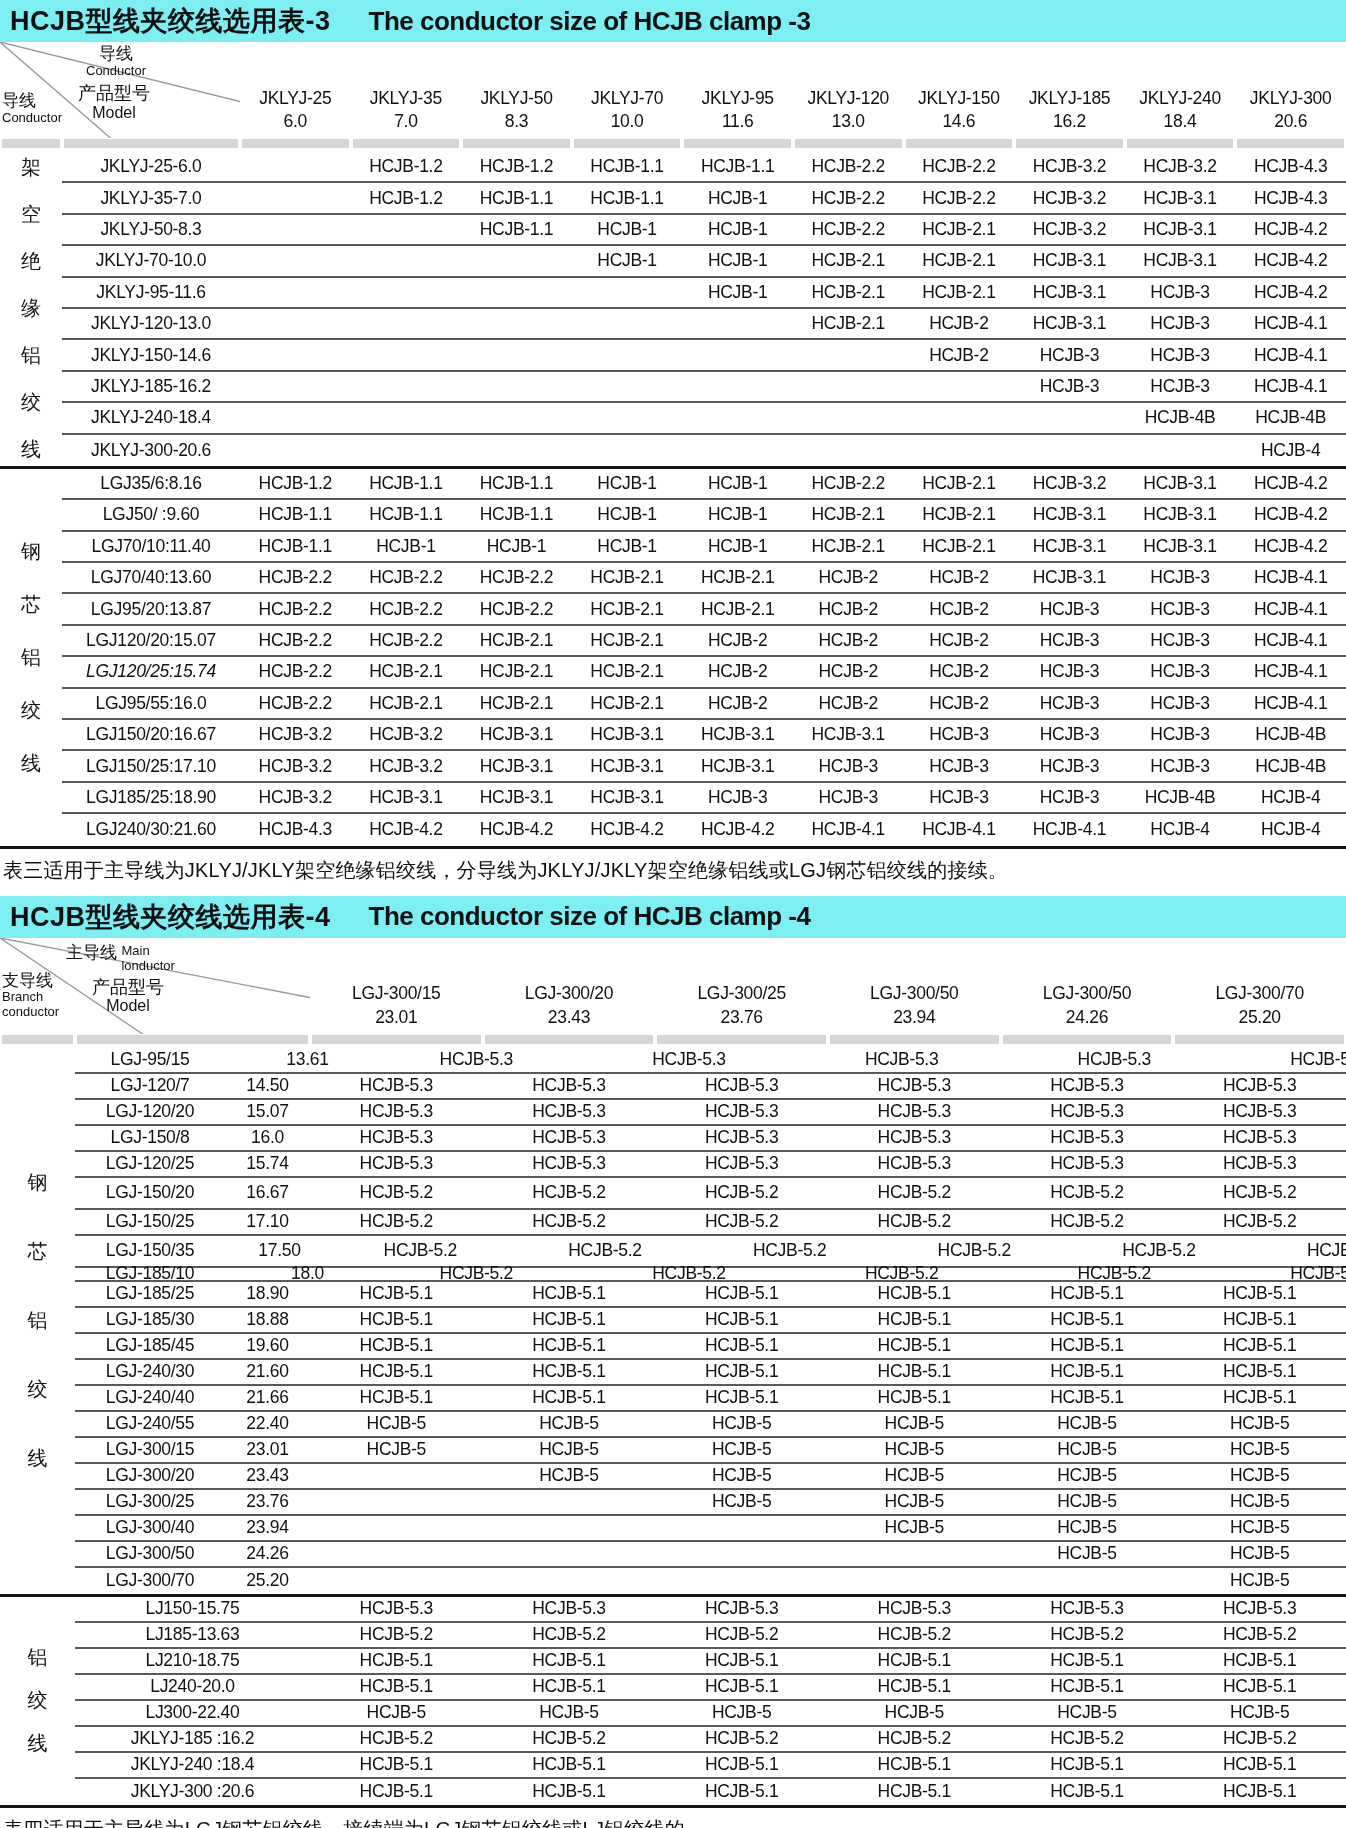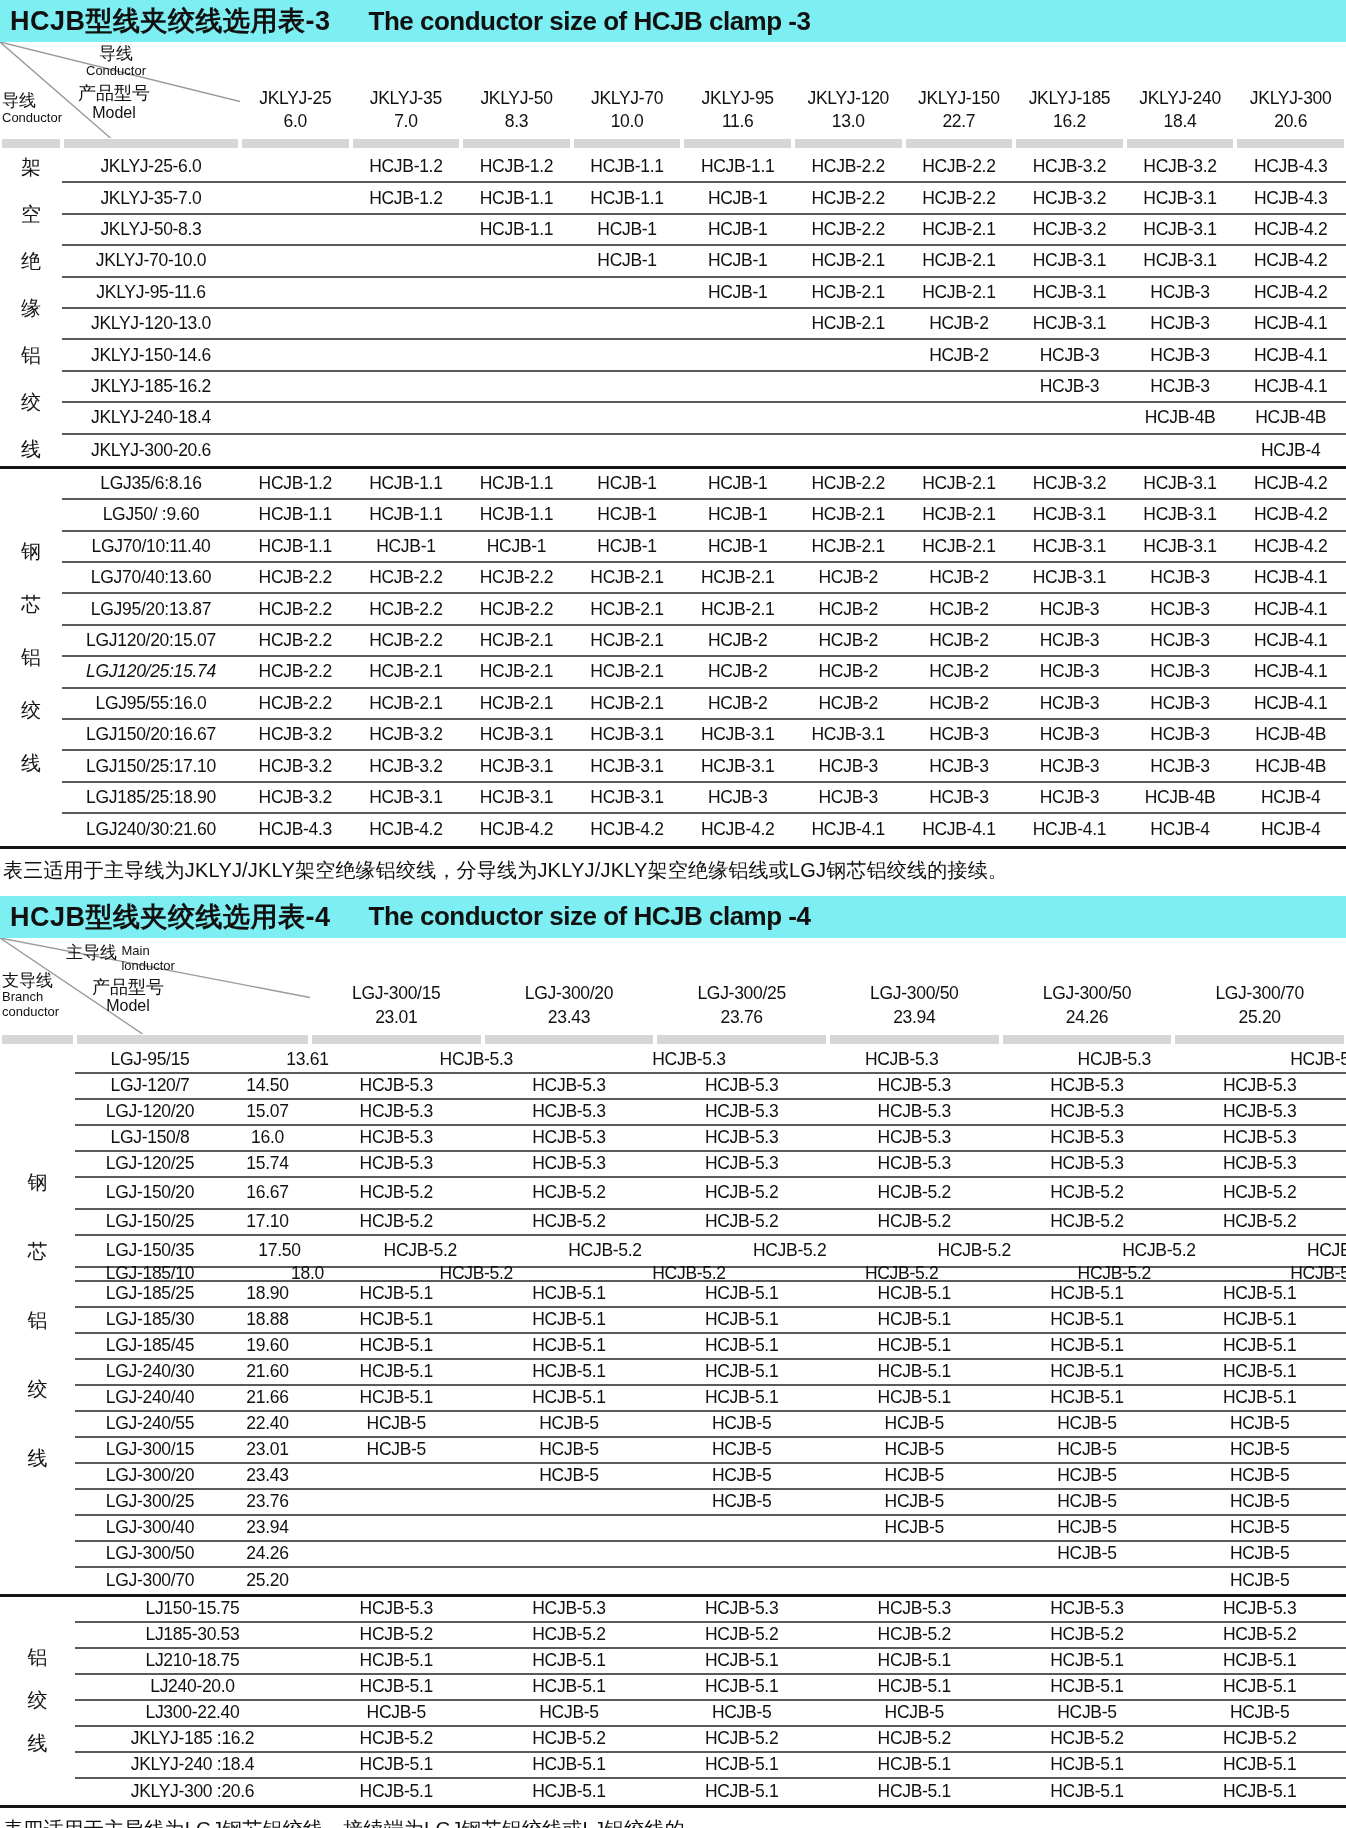--- a/index.html
+++ b/index.html
@@ -98,21 +98,21 @@
       <div class="colhead" style="width: 110.6px;">
         <div>JKLYJ-95</div>
         <div>11.6</div>
       </div>
       <div class="colhead" style="width: 110.6px;">
         <div>JKLYJ-120</div>
         <div>13.0</div>
       </div>
       <div class="colhead" style="width: 110.6px;">
         <div>JKLYJ-150</div>
-        <div>22.7</div>
+        <div>14.6</div>
       </div>
       <div class="colhead" style="width: 110.6px;">
         <div>JKLYJ-185</div>
         <div>16.2</div>
       </div>
       <div class="colhead" style="width: 110.6px;">
         <div>JKLYJ-240</div>
         <div>18.4</div>
       </div>
       <div class="colhead" style="width: 110.6px;">
@@ -737,21 +737,21 @@
         <div class="trow" style="height: 26px;">
           <div class="mcell" style="width: 235px;">LJ150-15.75</div>
           <div class="vcell" style="width: 172.667px;">HCJB-5.3</div>
           <div class="vcell" style="width: 172.667px;">HCJB-5.3</div>
           <div class="vcell" style="width: 172.667px;">HCJB-5.3</div>
           <div class="vcell" style="width: 172.667px;">HCJB-5.3</div>
           <div class="vcell" style="width: 172.667px;">HCJB-5.3</div>
           <div class="vcell" style="width: 172.667px;">HCJB-5.3</div>
         </div>
         <div class="trow" style="height: 26px;">
-          <div class="mcell" style="width: 235px;">LJ185-30.53</div>
+          <div class="mcell" style="width: 235px;">LJ185-13.63</div>
           <div class="vcell" style="width: 172.667px;">HCJB-5.2</div>
           <div class="vcell" style="width: 172.667px;">HCJB-5.2</div>
           <div class="vcell" style="width: 172.667px;">HCJB-5.2</div>
           <div class="vcell" style="width: 172.667px;">HCJB-5.2</div>
           <div class="vcell" style="width: 172.667px;">HCJB-5.2</div>
           <div class="vcell" style="width: 172.667px;">HCJB-5.2</div>
         </div>
         <div class="trow" style="height: 26px;">
           <div class="mcell" style="width: 235px;">LJ210-18.75</div>
           <div class="vcell" style="width: 172.667px;">HCJB-5.1</div>

